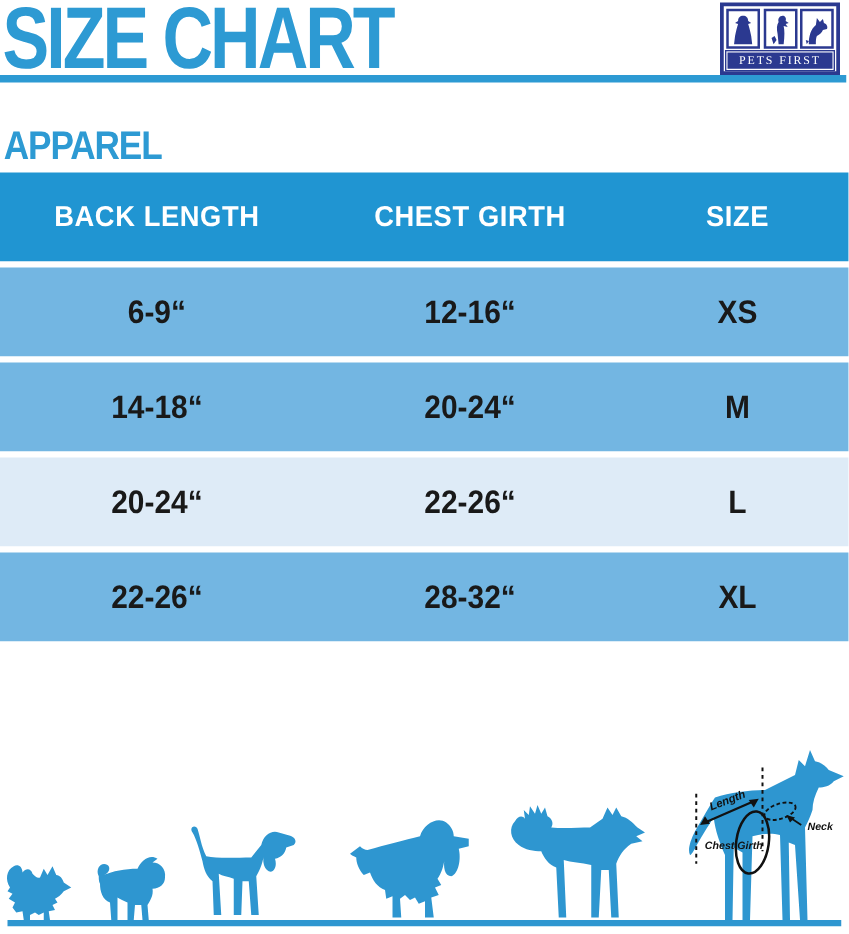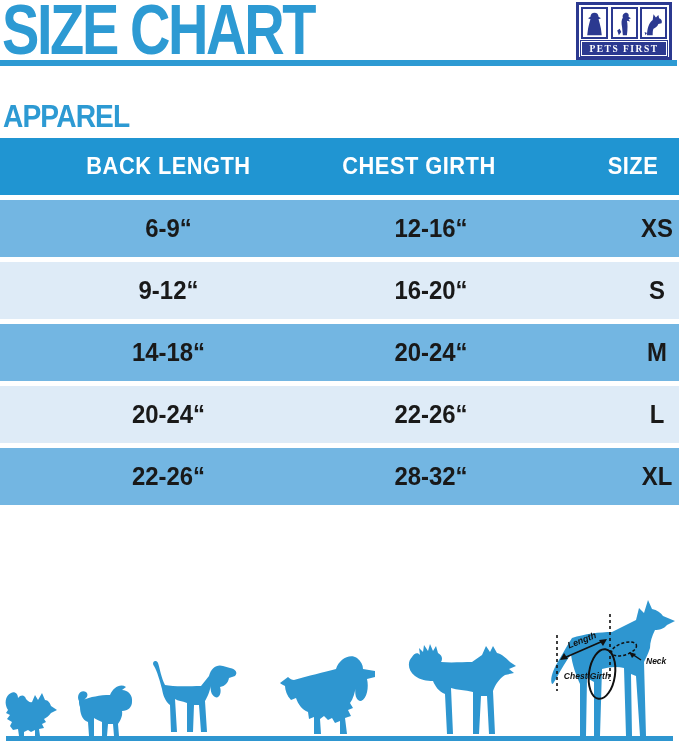--- a/index.html
+++ b/index.html
@@ -20,35 +20,35 @@
     position:absolute;left:576px;top:2px;width:96px;
     border:3px solid #2B3990;background:#fff;padding:2px 2px 1px 2px;box-sizing:border-box;
   }
   .logo-dogs{display:flex;justify-content:space-between;margin-bottom:2px;}
   .logo-tile{
     width:27px;height:32px;border:2px solid #2B3990;box-sizing:border-box;
     display:flex;align-items:flex-end;justify-content:center;background:#fff;
   }
   .logo-text{
     background:#2B3990;border:1px solid #fff;outline:1px solid #2B3990;
-    color:#fff;font-family:"Liberation Serif",serif;font-weight:700;
+    color:#fff;font-family:"Liberation Serif",serif;font-weight:400;
     font-size:9.5px;letter-spacing:1.5px;text-align:center;padding:2px 0 1px 0;
   }
   .section-title{
     position:absolute;left:3px;top:98px;
     font-size:32px;font-weight:800;color:#2D9AD3;letter-spacing:-1px;
     transform:scaleX(0.88);transform-origin:left top;
   }
   
   .size-table{position:absolute;left:0;top:138px;width:679px;}
   .t-row{
     display:grid;grid-template-columns:251px 250px 178px;
-    height:57px;align-items:center;text-align:center;padding-left:43px;
+    height:71px;align-items:center;text-align:center;
   }
-  .t-row + .t-row{margin-top:5px;gap:12px;}
+  .t-row + .t-row{margin-top:5px;}
   .t-head{background:#2095D2;color:#ffffff;font-weight:700;font-size:23px;letter-spacing:0.5px;}
   .t-head .cell{transform:scaleX(0.95);}
   .row-med{background:#73B6E2;}
   .row-pale{background:#DEEBF7;}
   .t-data{color:#191919;font-weight:700;font-size:26px;}
   .t-data .cell{transform:scaleX(0.92);}
   
   .dogs{position:absolute;left:0;top:590px;width:679px;height:157px;}
   .baseline{position:absolute;left:6px;top:146px;width:667px;height:5px;background:#2E96D0;}
   .dog{position:absolute;}
@@ -89,25 +89,20 @@
     <div class="t-row t-head">
       <div class="cell">BACK LENGTH</div>
       <div class="cell">CHEST GIRTH</div>
       <div class="cell">SIZE</div>
     </div>
 
     <div class="t-row t-data row-med">
       <div class="cell">6-9“</div>
       <div class="cell">12-16“</div>
       <div class="cell">XS</div>
-    </div>
-    <div class="t-row t-data row-pale">
-      <div class="cell">9-12“</div>
-      <div class="cell">16-20“</div>
-      <div class="cell">S</div>
     </div>
     <div class="t-row t-data row-med">
       <div class="cell">14-18“</div>
       <div class="cell">20-24“</div>
       <div class="cell">M</div>
     </div>
     <div class="t-row t-data row-pale">
       <div class="cell">20-24“</div>
       <div class="cell">22-26“</div>
       <div class="cell">L</div>

